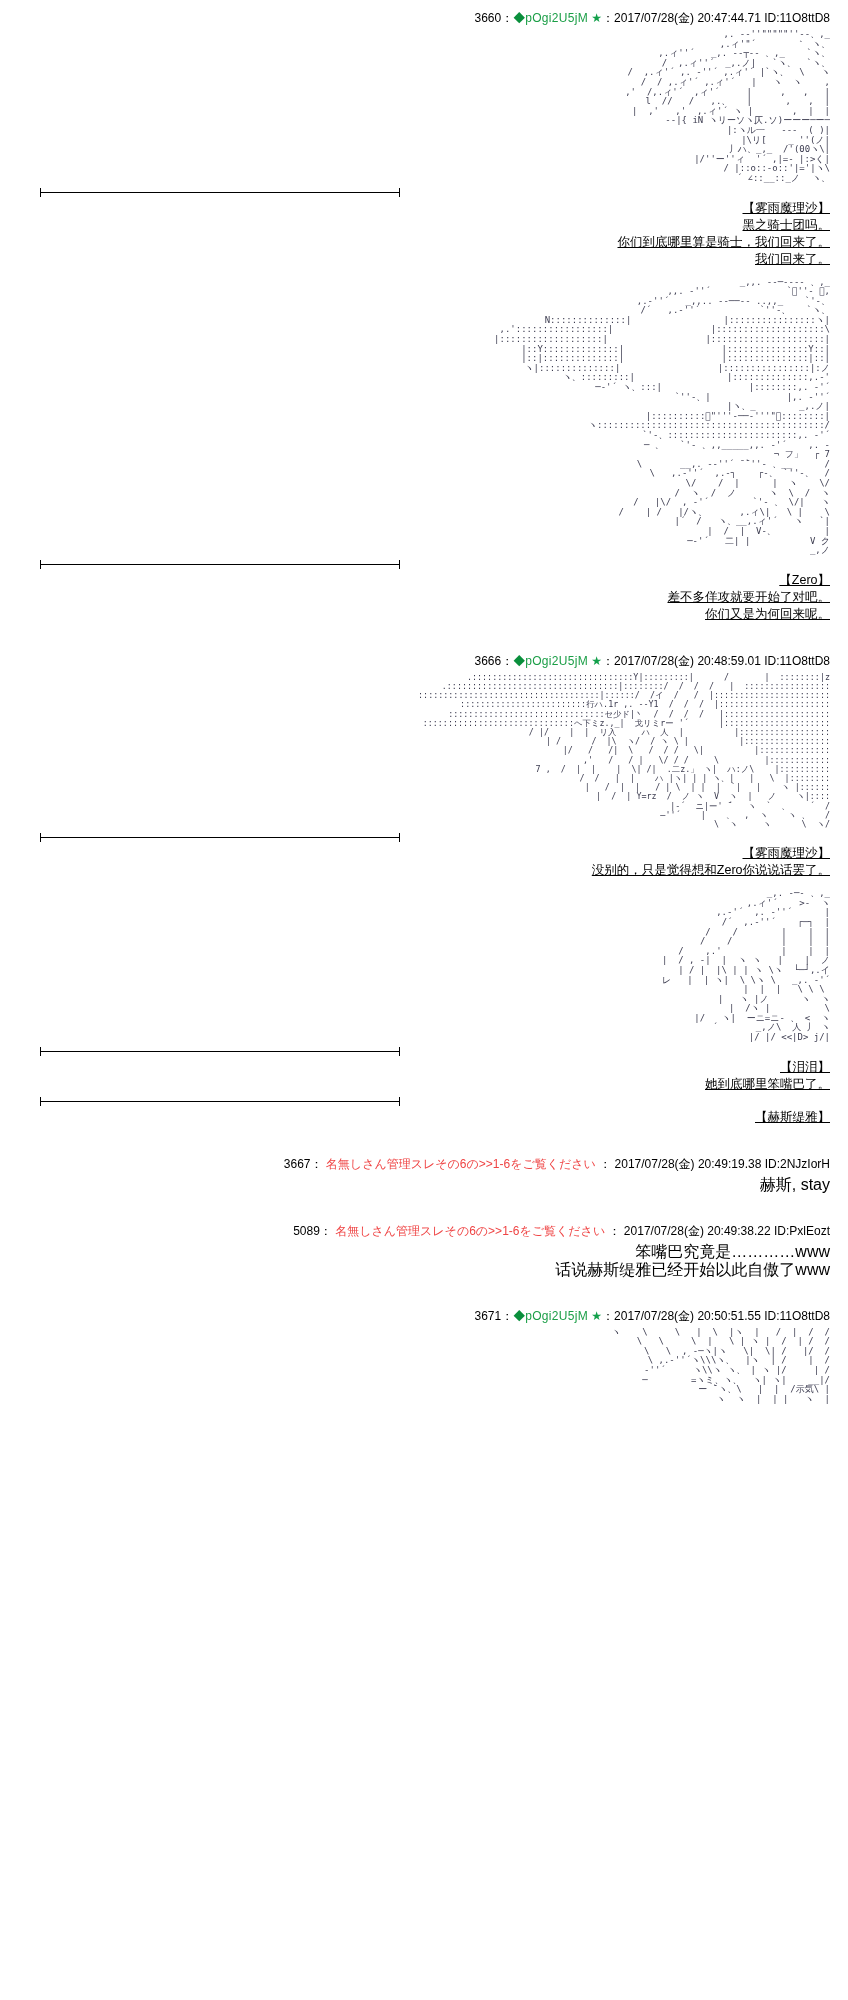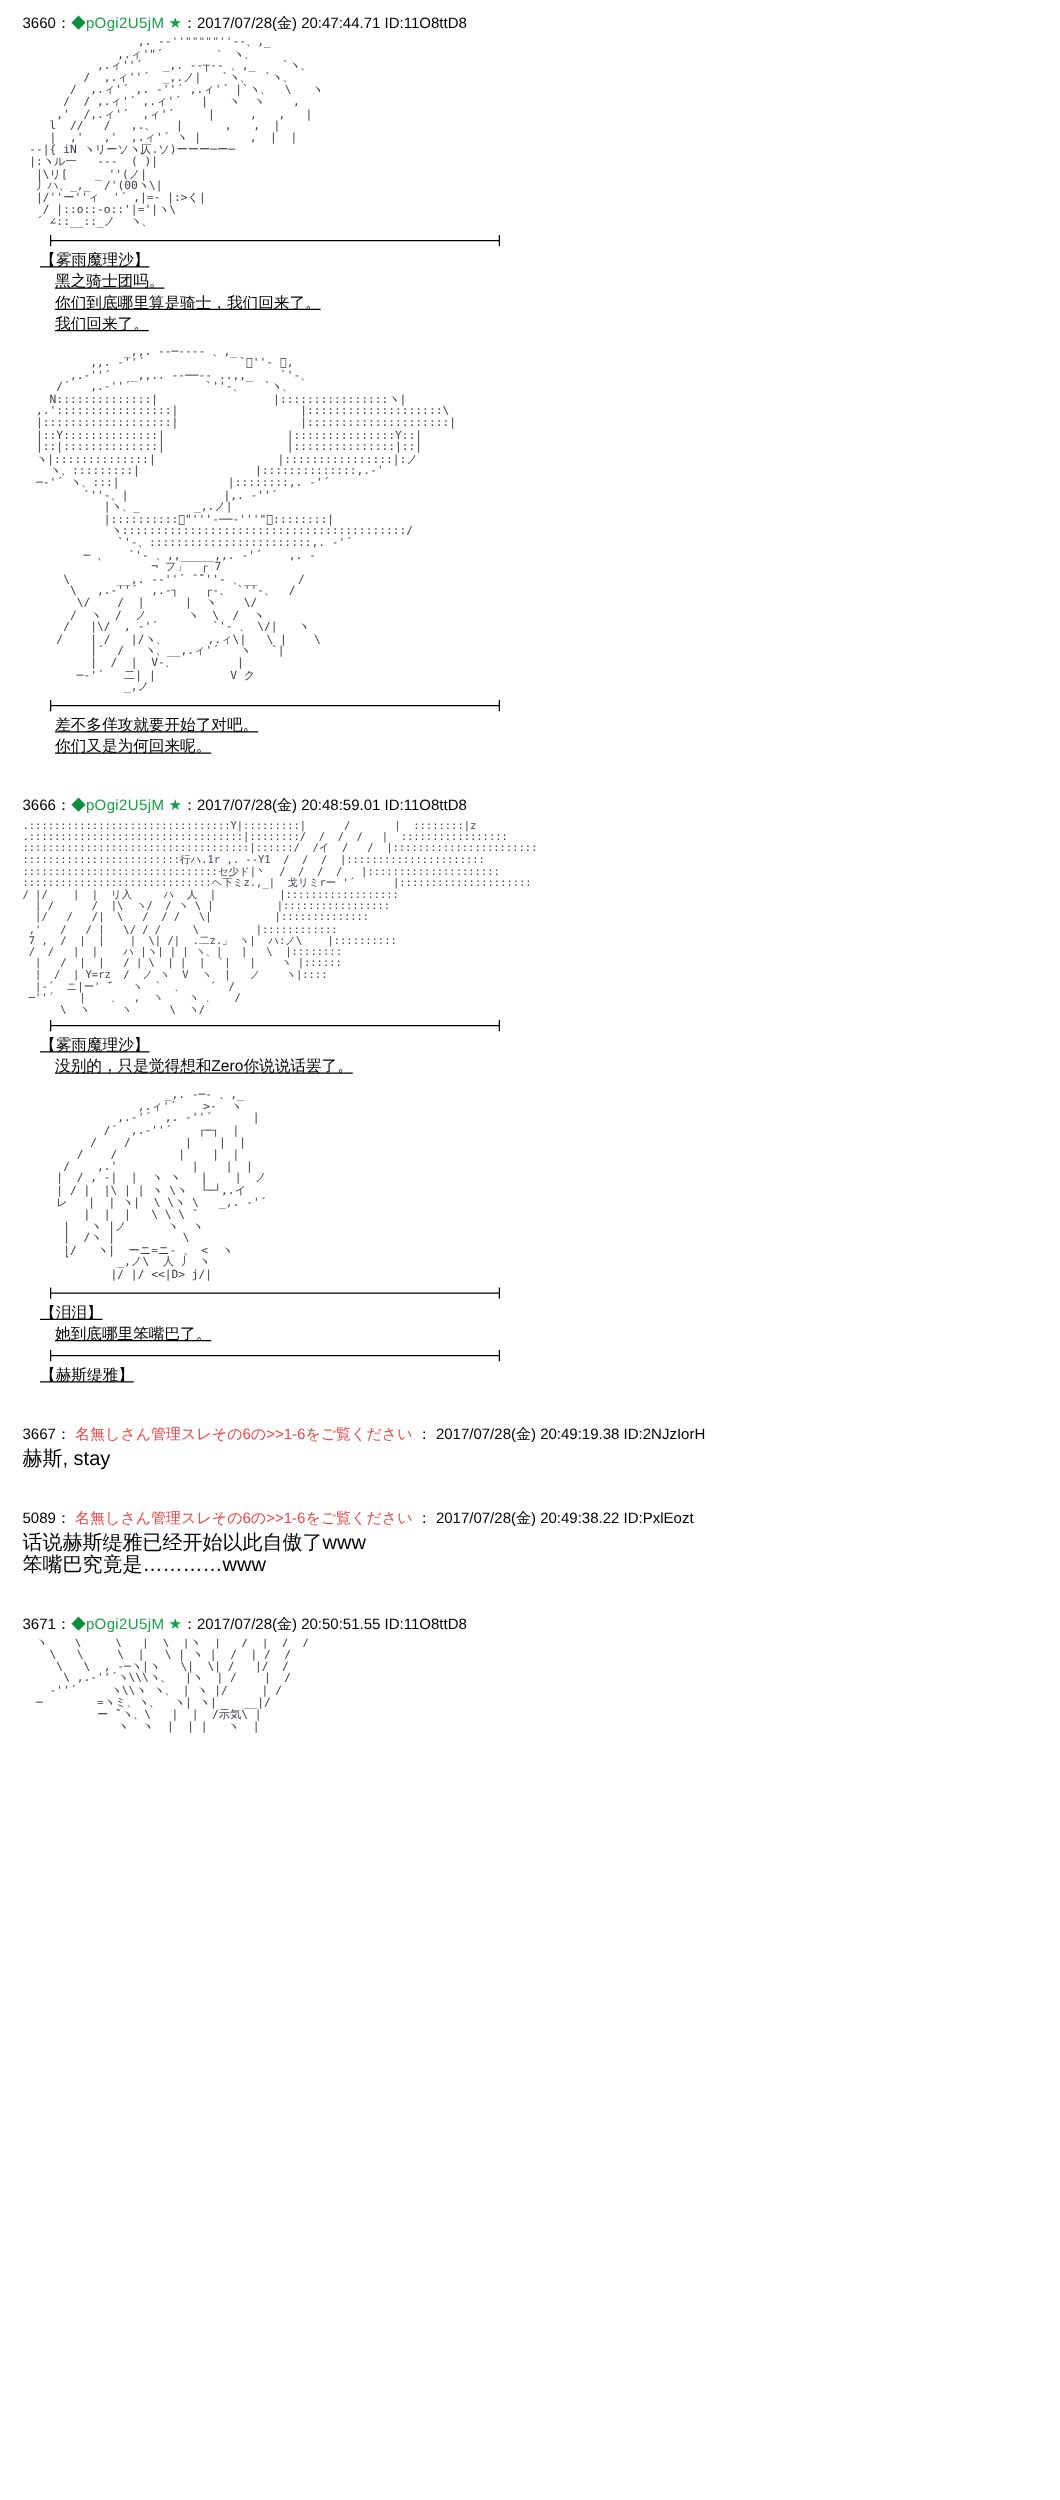--- a/index.html
+++ b/index.html
@@ -91,20 +91,21 @@
   .speech-line {
     margin-left: 26px;
   }
   .body-text {
     font-size: 16px;
     line-height: 17px;
     margin: 1px 0 0 0;
   }
   .post-block {
     margin-bottom: 14px;
+    text-align: right;
   }
   .gap-sm { height: 6px; }
   .gap-md { height: 16px; }
 </style>
 </head>
 <body>
 
 <div class="page">
 
   <div class="post-block">
@@ -169,20 +170,21 @@
           |  /  |  V‐、         |
         ─‐'´   二| |           V ク
                _,ノ
 </pre>
     <div class="divider">
         <span class="tick-l"></span>
         <span class="line"></span>
         <span class="tick-r"></span>
       </div>
     <div class="speech">
+      <div class="speaker">【Zero】</div>
       <div class="speech-line">差不多佯攻就要开始了对吧。</div>
       <div class="speech-line">你们又是为何回来呢。</div>
     </div>
   </div>
 
   <div class="gap-md"></div>
 
   <div class="post-block">
     <div class="post-header">
       <span class="post-num">3666</span><span>：</span><span class="tripdot">◆</span><span class="tripname">pOgi2U5jM</span> <span class="star">★</span><span>：</span><span class="datestamp">2017/07/28(金) 20:48:59.01</span> <span class="datestamp">ID:11O8ttD8</span>
@@ -259,22 +261,22 @@
     </div>
     <div class="body-text">赫斯, stay</div>
   </div>
 
   <div class="gap-md"></div>
 
   <div class="post-block">
     <div class="post-header">
       <span class="post-num">5089</span><span>：</span> <span class="name-blue">名無しさん管理スレその6の&gt;&gt;1-6をご覧ください</span> <span>：</span> <span class="datestamp">2017/07/28(金) 20:49:38.22</span> <span class="datestamp">ID:PxlEozt</span>
     </div>
+    <div class="body-text">笨嘴巴究竟是…………www</div>
     <div class="body-text">话说赫斯缇雅已经开始以此自傲了www</div>
-    <div class="body-text">笨嘴巴究竟是…………www</div>
   </div>
 
   <div class="gap-md"></div>
 
   <div class="post-block">
     <div class="post-header">
       <span class="post-num">3671</span><span>：</span><span class="tripdot">◆</span><span class="tripname">pOgi2U5jM</span> <span class="star">★</span><span>：</span><span class="datestamp">2017/07/28(金) 20:50:51.55</span> <span class="datestamp">ID:11O8ttD8</span>
     </div>
     <pre class="aa">  ヽ    \     \   |  \  |ヽ  |   /  |  /  /
     \   \     \  |   \ | ヽ |  /  | /  /

